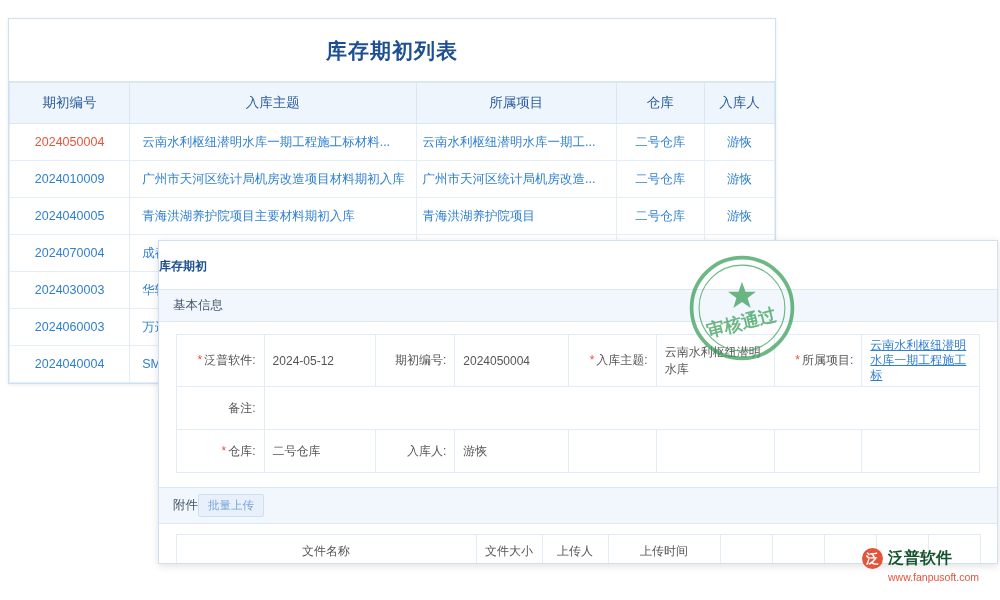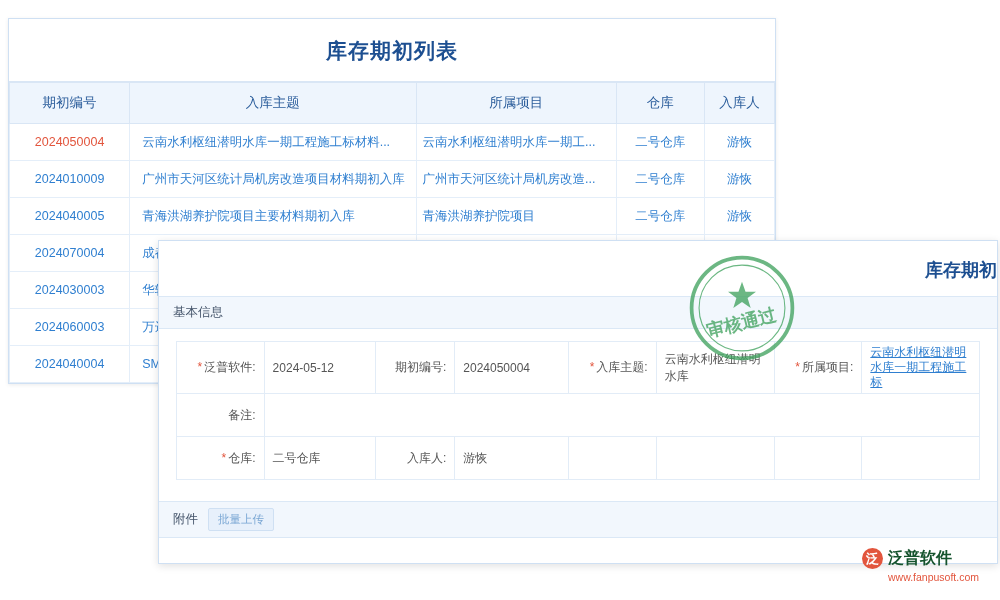--- a/index.html
+++ b/index.html
@@ -81,22 +81,22 @@
     left: 158px;
     top: 240px;
     width: 838px;
     height: 322px;
     background: #ffffff;
     border: 1px solid #cfe0f3;
     box-shadow: 0 2px 8px rgba(0,0,0,0.12);
     overflow: hidden;
   }
   #detail-title {
-    text-align: right;
-    font-size: 18px;
+    text-align: left;
+    font-size: 12px;
     font-weight: bold;
     color: #1d4f91;
     padding: 17px 0 14px 0;
   }
   .section-bar {
     background: #f2f7fd;
     border-top: 1px solid #dbe8f6;
     border-bottom: 1px solid #dbe8f6;
     padding: 7px 14px;
     color: #4a6versus;
@@ -133,28 +133,27 @@
   }
   .link {
     color: #2f7fd0;
     text-decoration: underline;
     word-break: break-all;
     line-height: 15px;
     display: inline-block;
   }
   
   #attach-bar {
-    margin-top: 21px;
+    margin-top: 14px;
     background: #f2f7fd;
     border-top: 1px solid #dbe8f6;
     border-bottom: 1px solid #dbe8f6;
     padding: 6px 14px;
     display: flex;
     align-items: center;
-    gap: 10px;
     color: #44546a;
     font-size: 12.5px;
   }
   #batch-upload {
     background: #e7f0fb;
     border: 1px solid #cfe0f3;
     border-radius: 2px;
     color: #7aa7d4;
     font-size: 11.5px;
     padding: 3px 9px;
@@ -338,20 +337,47 @@
       <td></td>
     </tr>
   </tbody>
     </table>
 
   <div id="attach-bar">
     <span>附件</span>
     <span id="batch-upload">批量上传</span>
   </div>
 
+  <table class="attach">
+    <colgroup>
+      <col style="width:300px">
+        <col style="width:66px">
+        <col style="width:66px">
+        <col style="width:112px">
+      <col style="width:52px">
+        <col style="width:52px">
+        <col style="width:52px">
+        <col style="width:52px">
+        <col style="width:52px">
+    </colgroup>
+    <thead>
+      <tr>
+        <th>文件名称</th>
+        <th>文件大小</th>
+        <th>上传人</th>
+        <th>上传时间</th>
+        <th></th>
+        <th></th>
+        <th></th>
+        <th></th>
+        <th></th>
+      </tr>
+    </thead>
+
+  </table>
 </div>
 
 <svg id="stamp" viewBox="0 0 120 120">
   <circle cx="60" cy="60" r="54" fill="none" stroke="#3ba05a" stroke-width="4"></circle>
   <circle cx="60" cy="60" r="46" fill="none" stroke="#3ba05a" stroke-width="1.2"></circle>
   <polygon points="60,32 63.8,42.5 75,42.6 66,49.3 69.3,60 60,53.6 50.7,60 54,49.3 45,42.6 56.2,42.5" fill="#3ba05a"></polygon>
   <text x="60" y="82" text-anchor="middle" fill="#3ba05a" font-size="19" font-family="Liberation Sans, sans-serif" font-weight="bold" transform="rotate(-14 60 78)">审核通过</text>
 </svg>
 
 <div id="logo">

